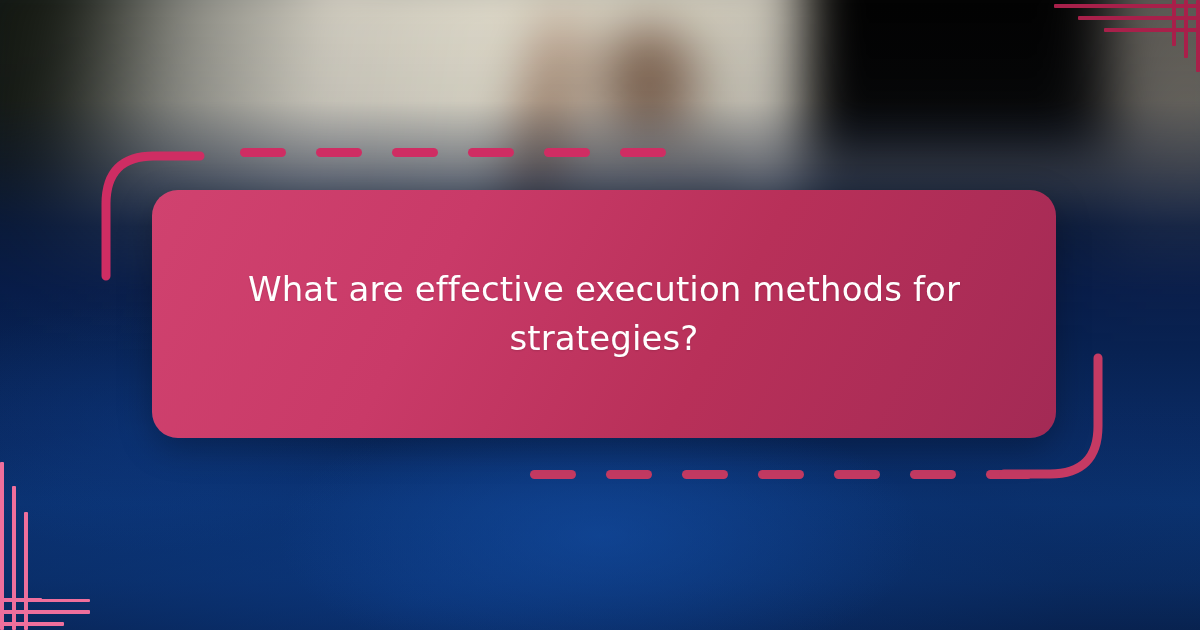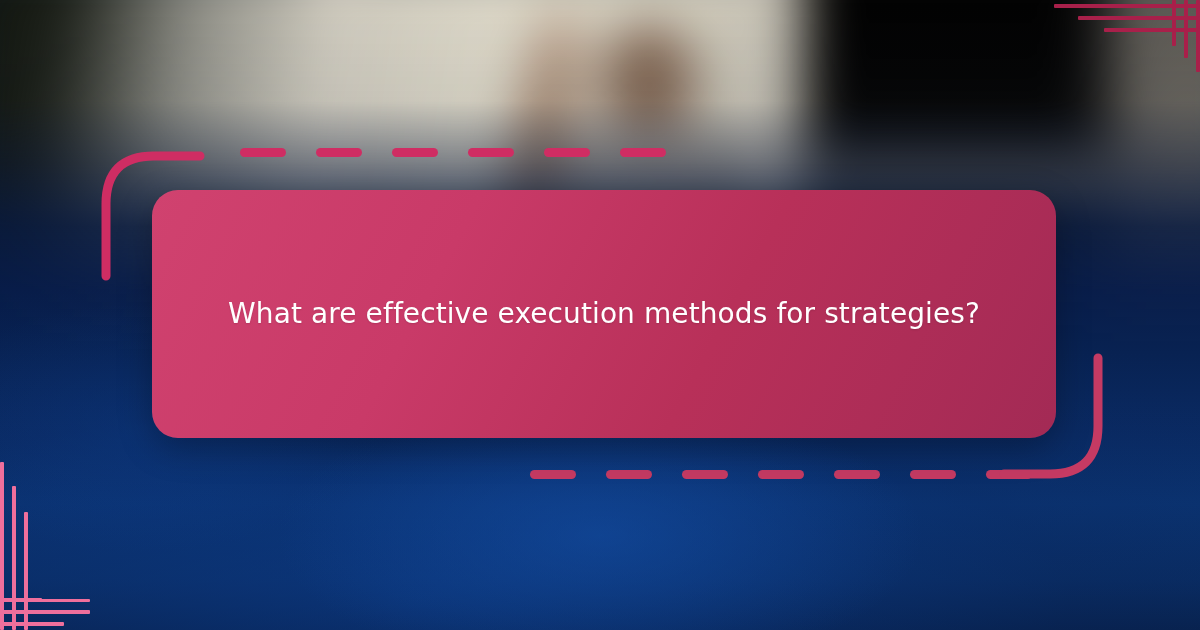--- a/index.html
+++ b/index.html
@@ -133,21 +133,21 @@
     border-radius:26px;
     background:linear-gradient(118deg,#d0426f 0%, #c93a68 32%, #b83059 62%, #a32a55 100%);
     box-shadow:0 10px 34px rgba(0,0,0,.28);
     z-index:3;
     display:flex; align-items:center; justify-content:center;
   }
   #quote-text{
     width:760px;
     text-align:center;
     color:#fff;
-    font-size:28px;
+    font-size:34px;
     line-height:1.45;
     font-weight:400;
     letter-spacing:.1px;
     text-shadow:0 1px 2px rgba(0,0,0,.12);
   }
 </style>
 </head>
 <body>
 
 <div id="bg-photo">

